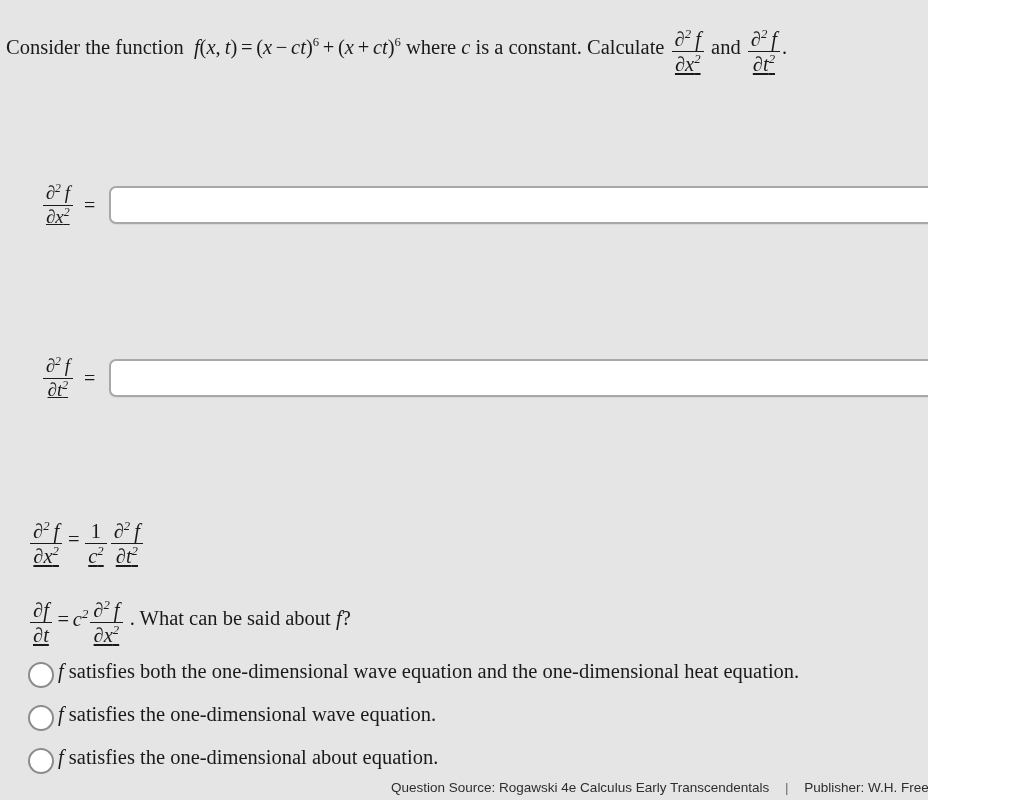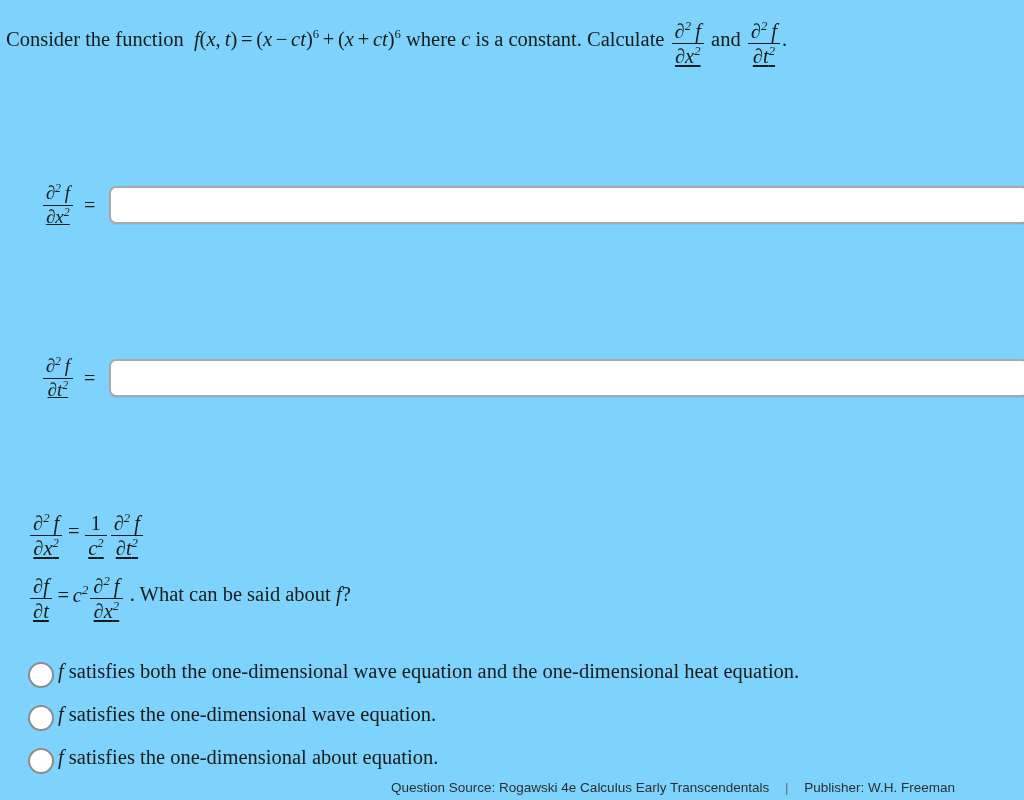--- a/index.html
+++ b/index.html
@@ -2,24 +2,24 @@
 <html><head>
 <meta charset="utf-8">
 <style>
   html, body {
     margin: 0;
     padding: 0;
     background: #ffffff;
   }
   #page {
     position: relative;
-    width: 1024px;
+    width: 928px;
     height: 800px;
     overflow: hidden;
-    background: #7dd3fc;
+    background: #e5e5e5;
     font-family: "Liberation Serif", "DejaVu Serif", serif;
     color: #1a1a1a;
   }
 
   
   .math {
     font-family: "Liberation Serif", "DejaVu Serif", serif;
     font-style: italic;
     white-space: nowrap;
   }
@@ -38,21 +38,21 @@
   }
   .op { font-style: normal; padding: 0 0.18em; }
 
   
   .frac {
     display: inline-block;
     vertical-align: -0.82em;
     text-align: center;
     white-space: nowrap;
     line-height: 1.08;
-    margin: 0 2px;
+    margin: 8px 2px;
   }
   .frac > .num {
     display: block;
     padding: 0 3px 1px 3px;
     border-bottom: 1.3px solid #1a1a1a;
   }
   .frac > .den {
     display: block;
     padding: 1px 3px 0 3px;
     text-decoration: underline;

